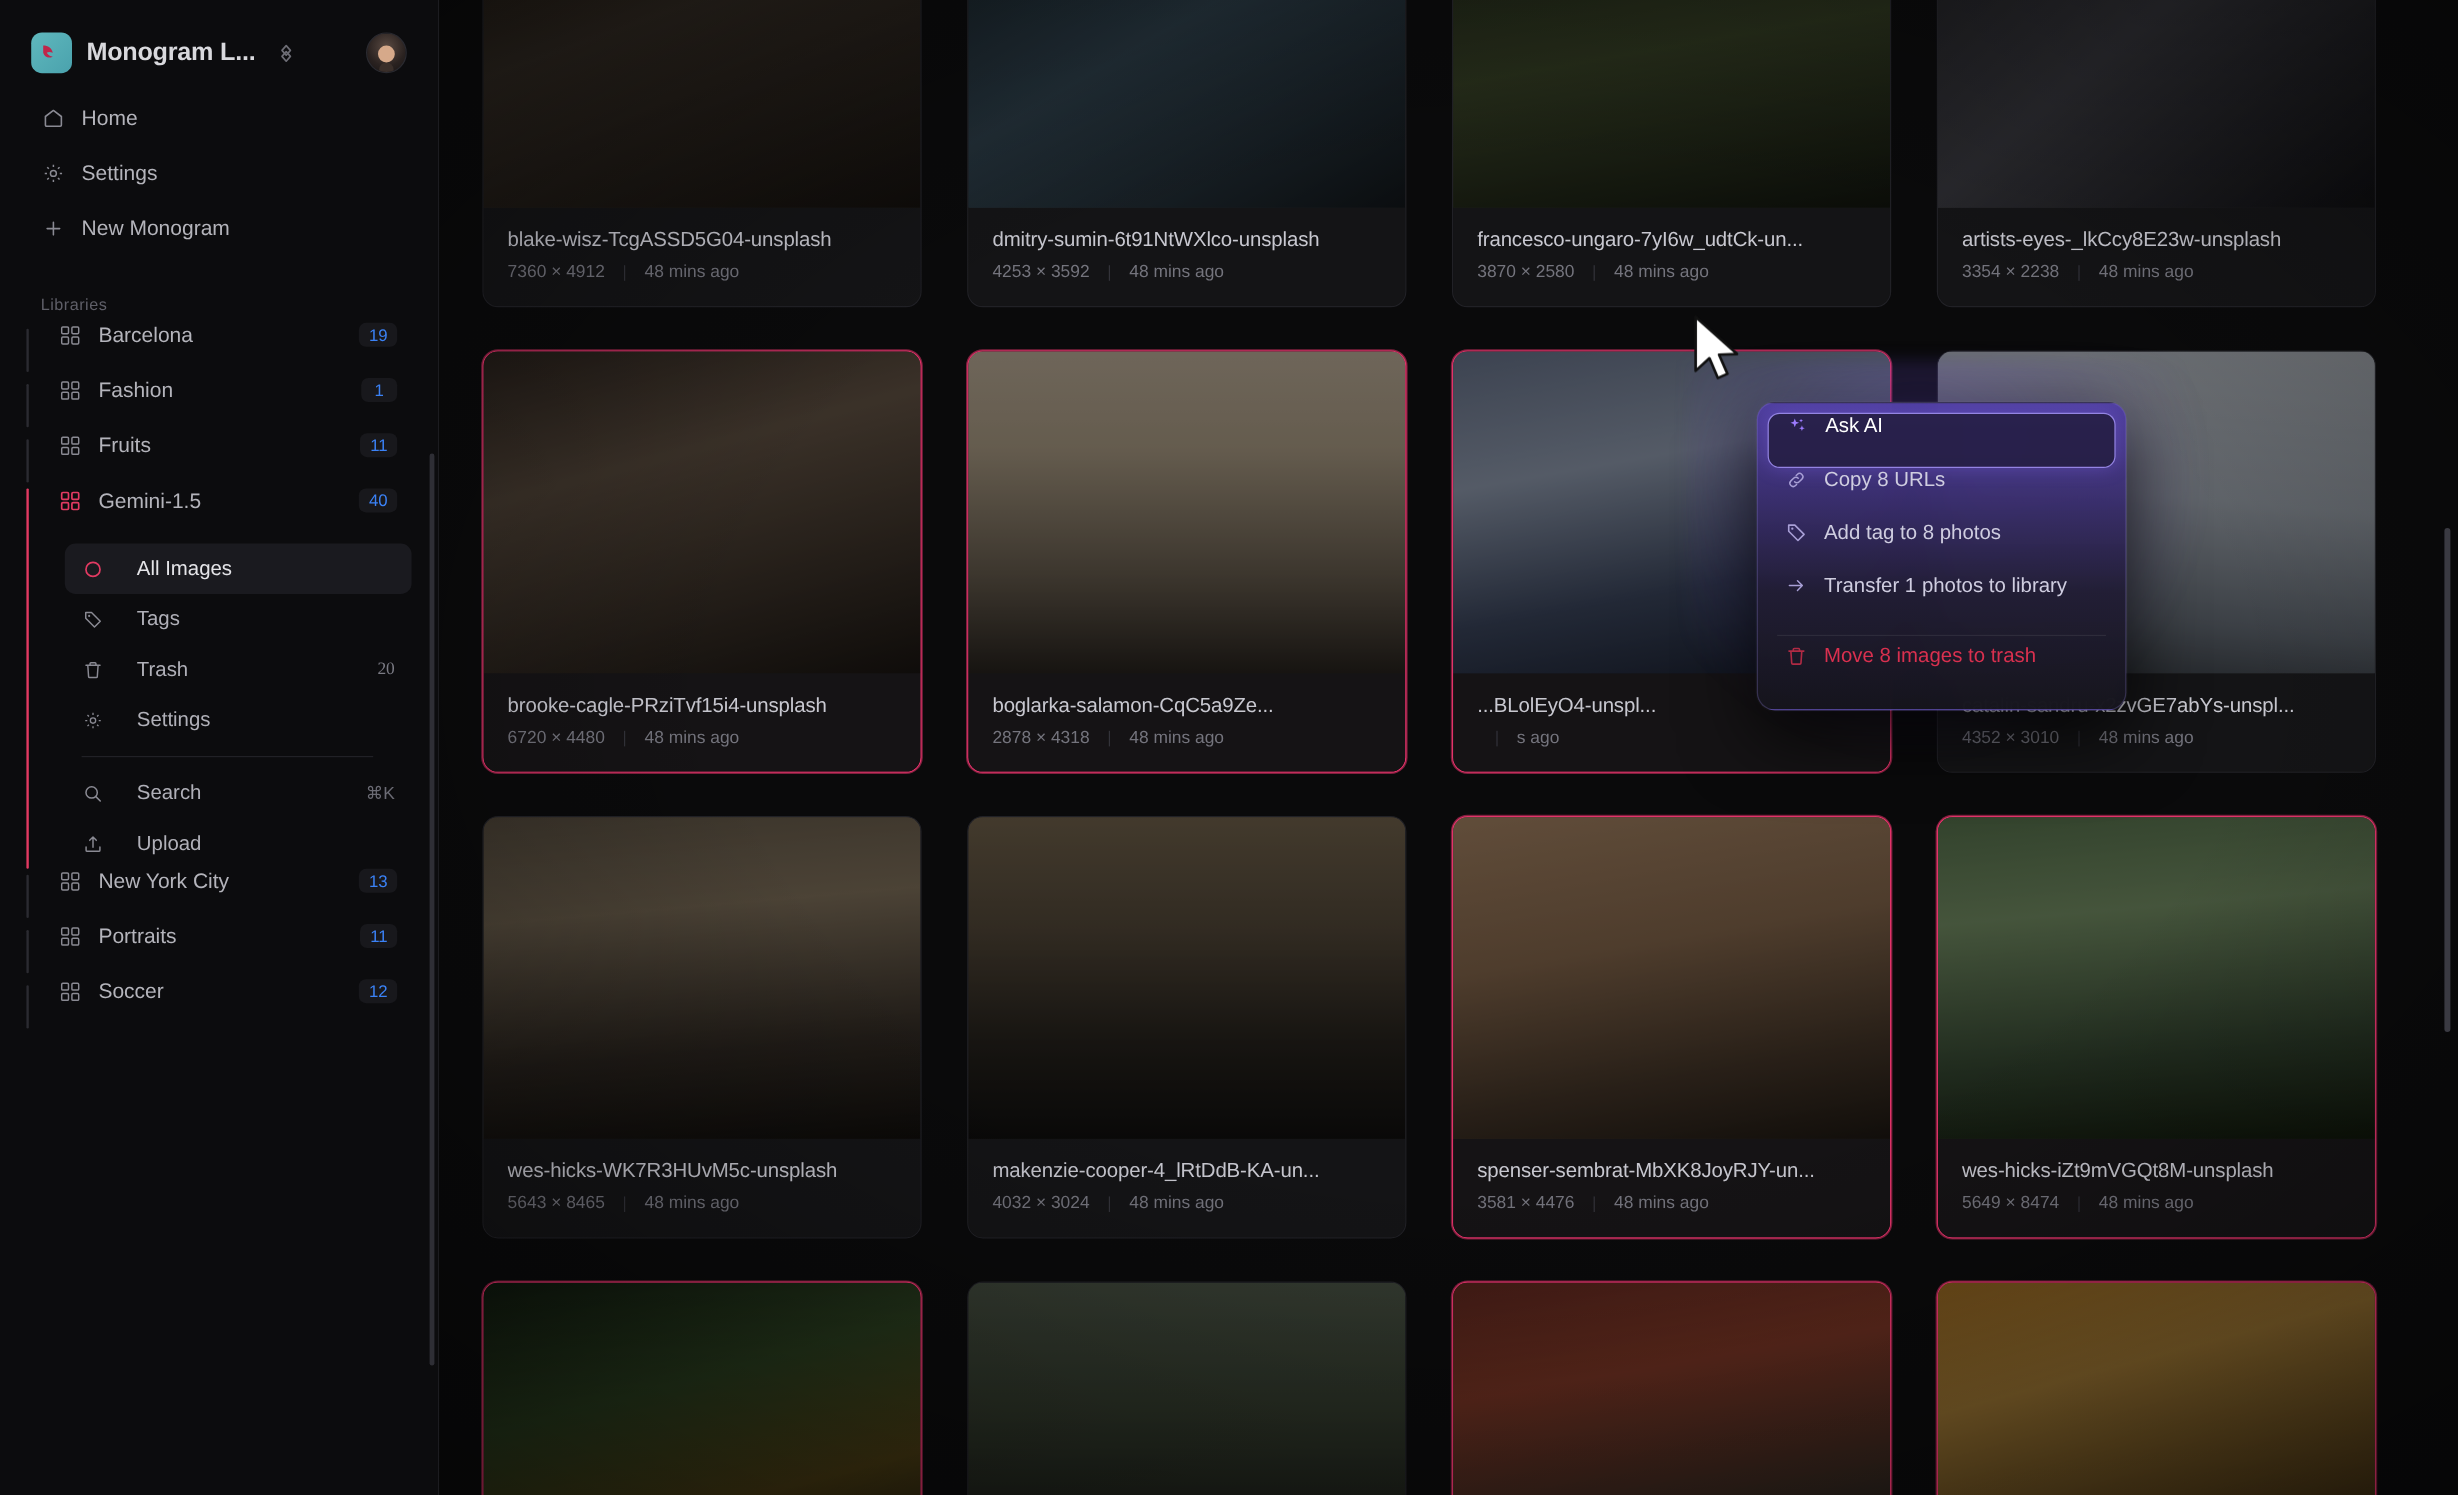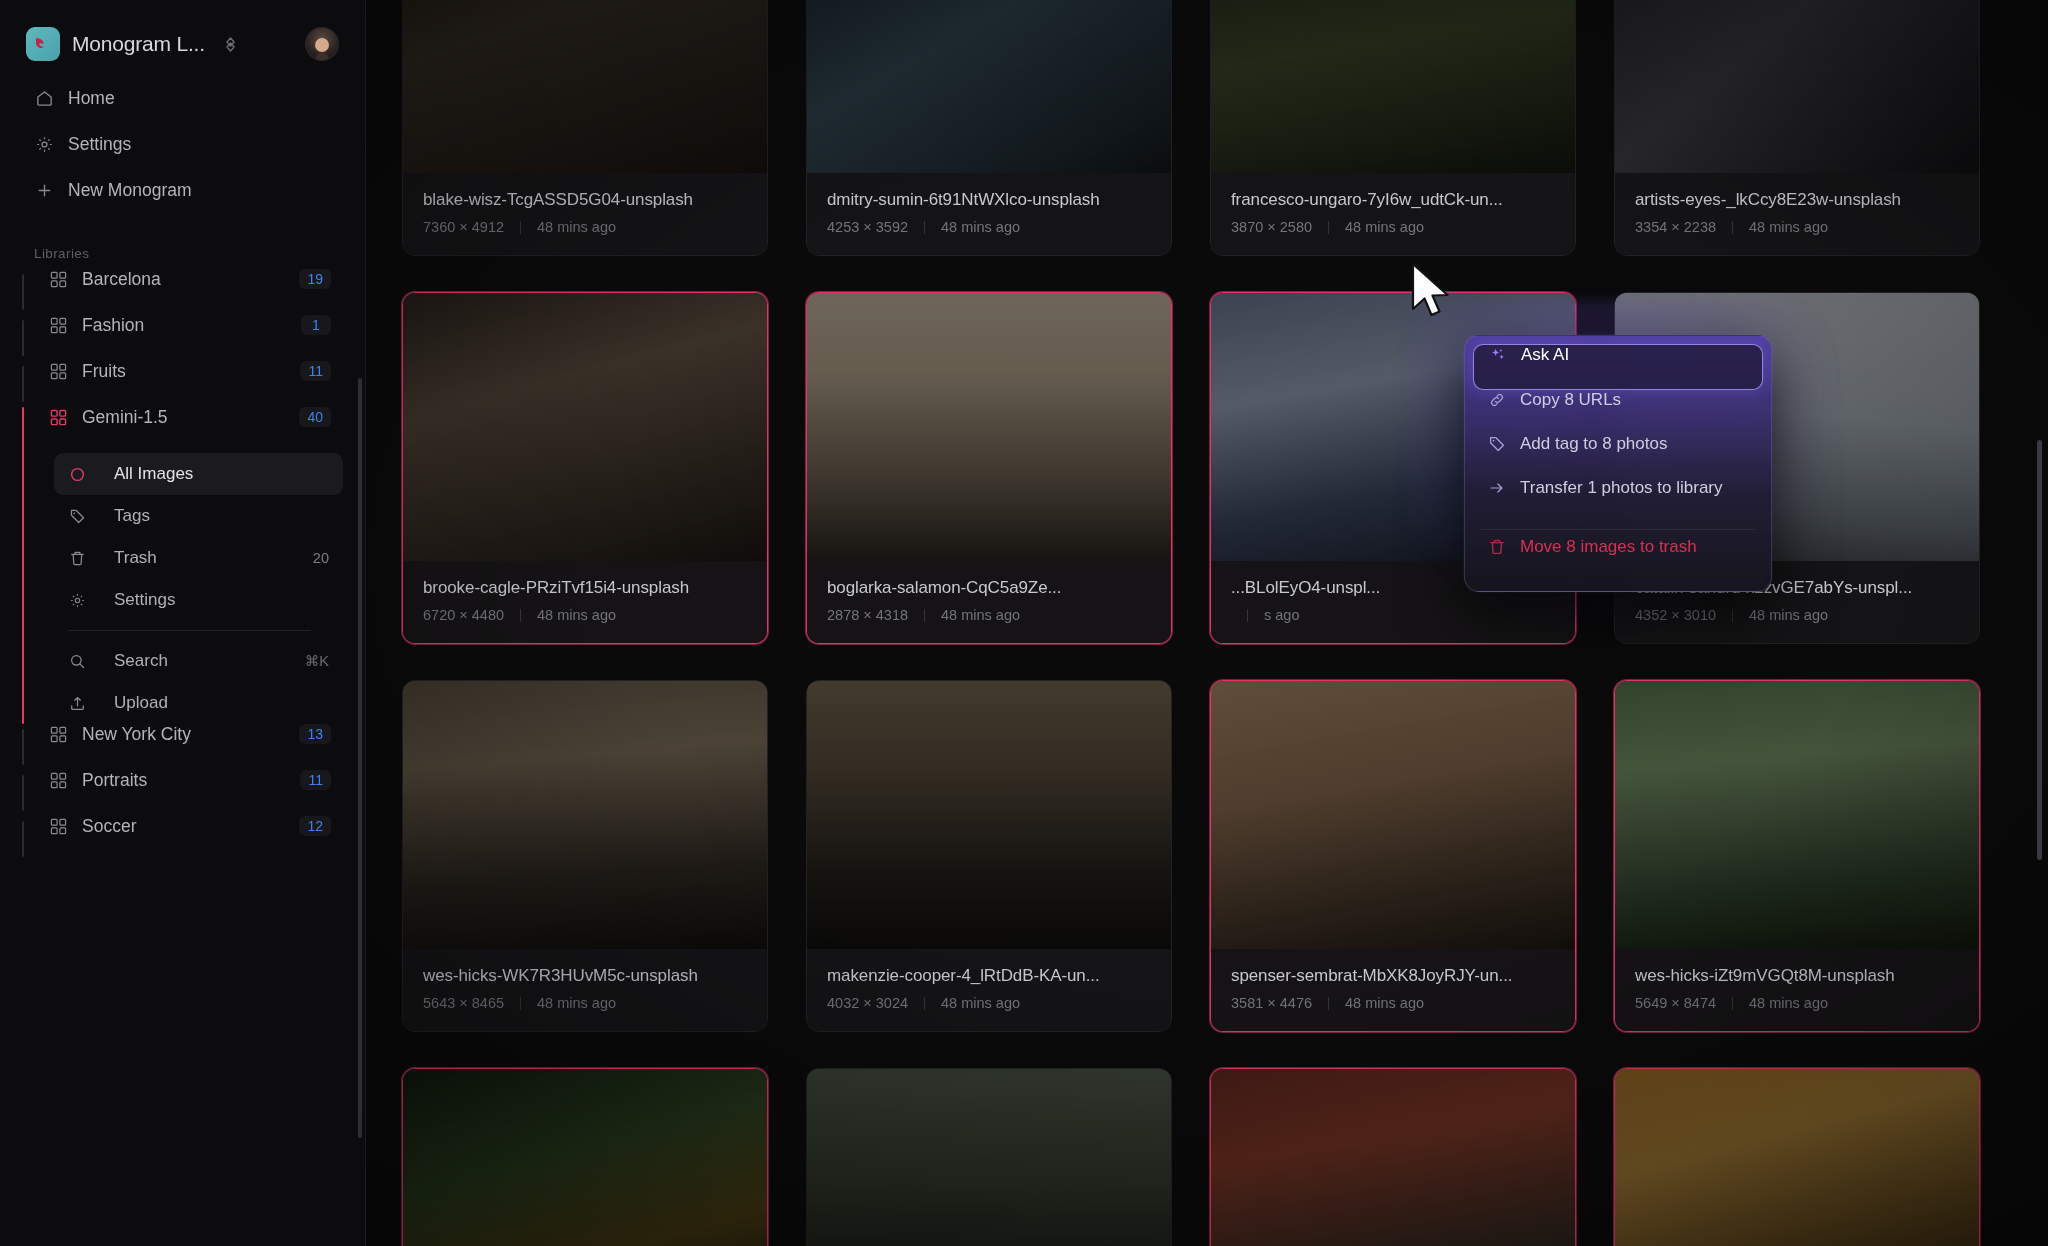--- a/index.html
+++ b/index.html
@@ -27,21 +27,21 @@
     height: 88px; padding: 0 4px;
   }
   .lib-logo {
     width: 34px; height: 34px; border-radius: 9px;
     background: linear-gradient(135deg,#5fb8bd 0%, #4aa2ad 100%);
     position: relative; flex: 0 0 34px;
     display: flex; align-items: center; justify-content: center;
   }
   .lib-logo svg { display:block; }
   .lib-title {
-    font-size: 21px; font-weight: 400; color: #d9d9dd;
+    font-size: 21px; font-weight: 700; color: #d9d9dd;
     letter-spacing: -0.2px; white-space: nowrap;
   }
   .chev-updown { margin-left: 6px; color: #6d6d75; flex:0 0 auto; display:flex; }
   .avatar {
     width: 34px; height: 34px; border-radius: 50%;
     margin-left: auto; flex: 0 0 34px; overflow: hidden;
     background: radial-gradient(circle at 50% 35%, #5a4a42 0%, #2a2220 60%, #171414 100%);
     border: 1px solid #2a2a30; position: relative;
   }
   .avatar::after {
@@ -81,21 +81,21 @@
   .lib-row.active .nav-item .ico { color:#e23a62; }
 
   .sub-item {
     display:flex; align-items:center; gap:27px;
     height: 42px; margin-left: 18px; padding: 0 14px;
     border-radius: 9px; font-size: 17px; color:#b0b0b8; white-space:nowrap;
   }
   .sub-item.selected { background: #1a1a1f; color:#e4e4e8; }
   .sub-item .ico { width:19px; height:19px; flex:0 0 19px; display:flex; align-items:center; justify-content:center; color:#8a8a93; }
   .sub-item.selected .ico { color:#e23a62; }
-  .sub-item .count { margin-left:auto; font-size:14.5px; color:#7b7b84; }
+  .sub-item .count { margin-left:auto; font-size:14.5px; color:#7b7b84;font-family:Liberation Serif, serif; }
   .sub-item .kbd { margin-left:auto; font-size:14.5px; color:#6b6b74; }
   .sub-divider { height:1px; background:#212126; margin: 9px 32px 9px 32px; }
 
   .side-scroll {
     position:absolute; right:3px; top:378px; width:4px; height:760px;
     background:#2e2e35; border-radius:3px;
   }
 
   
   #main {

